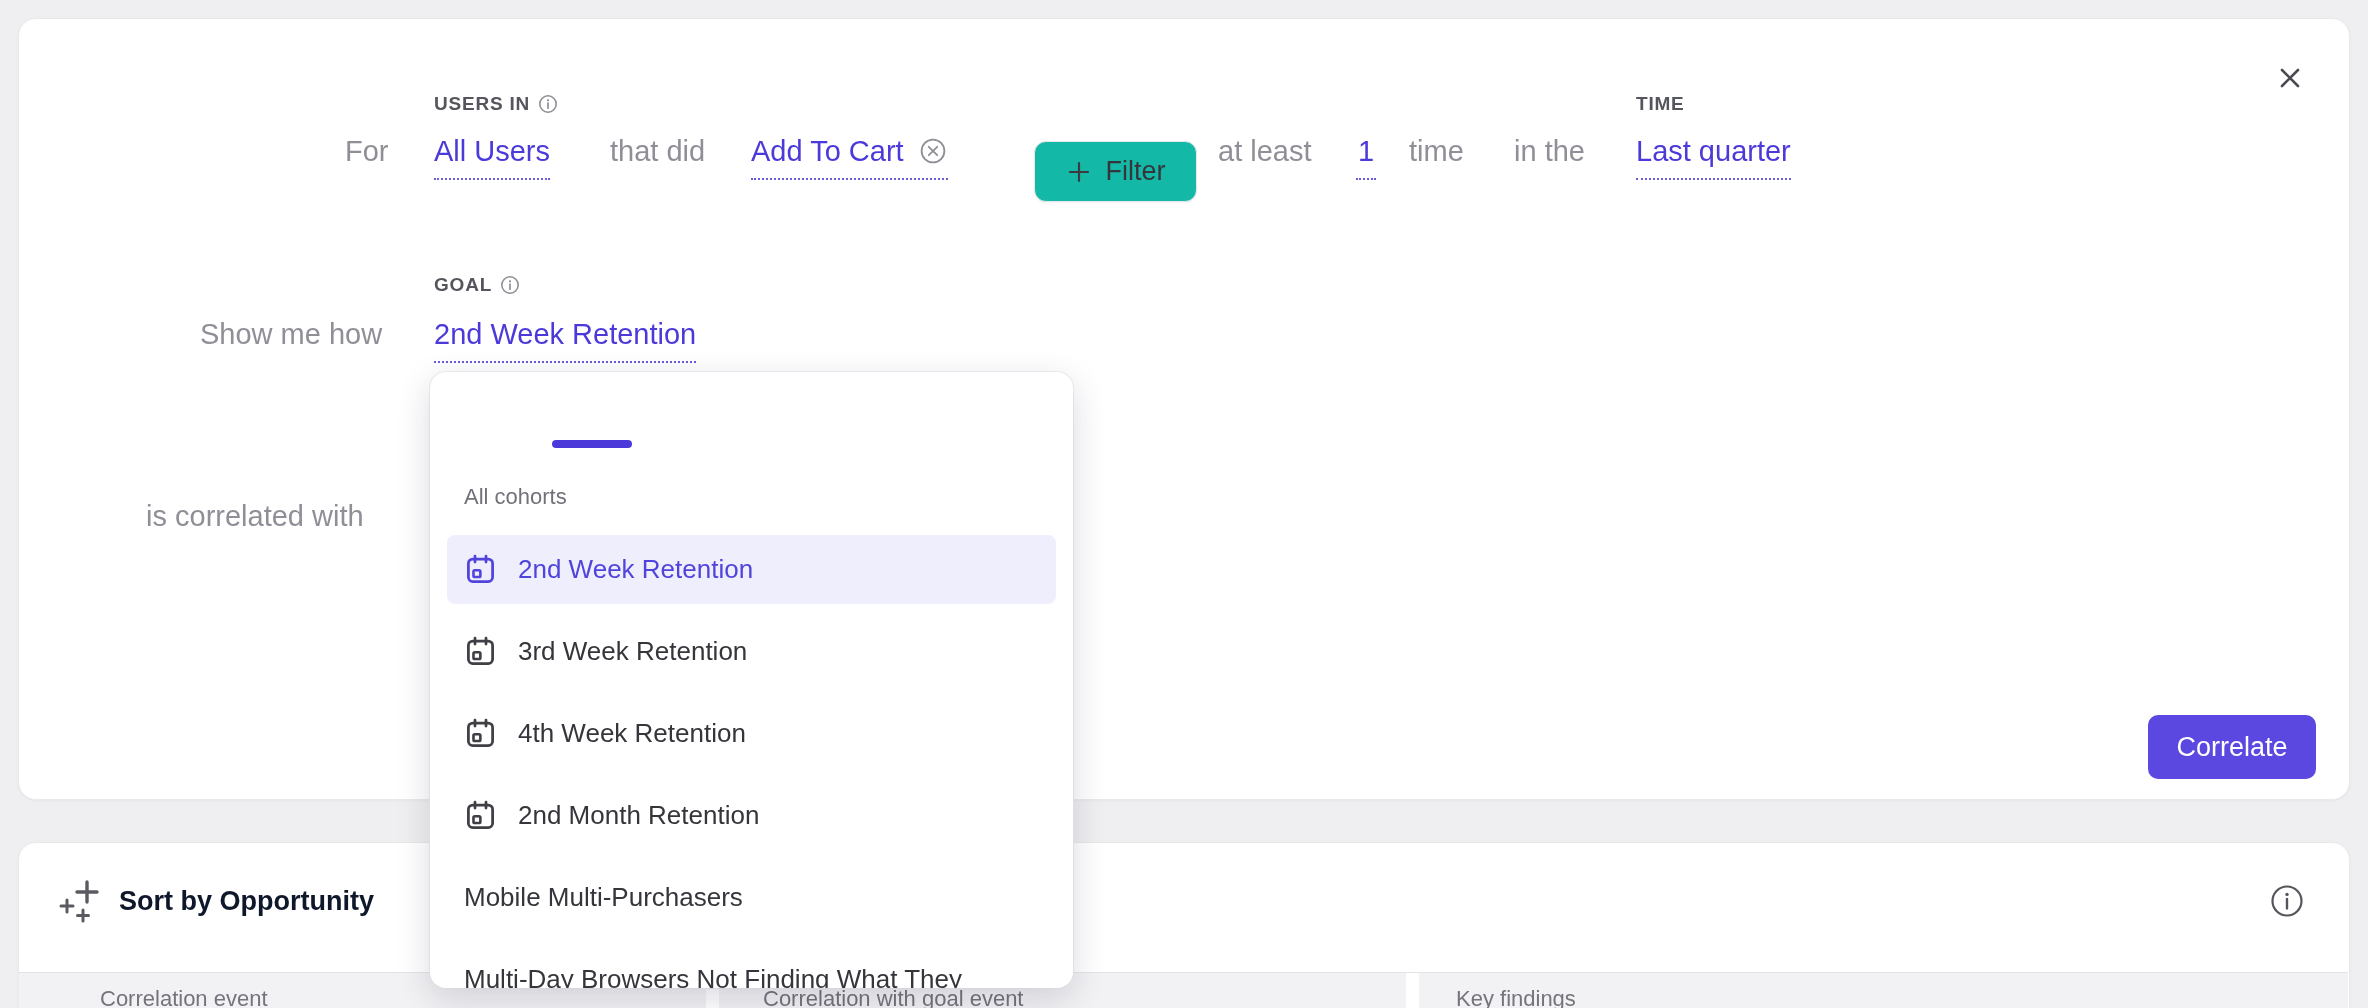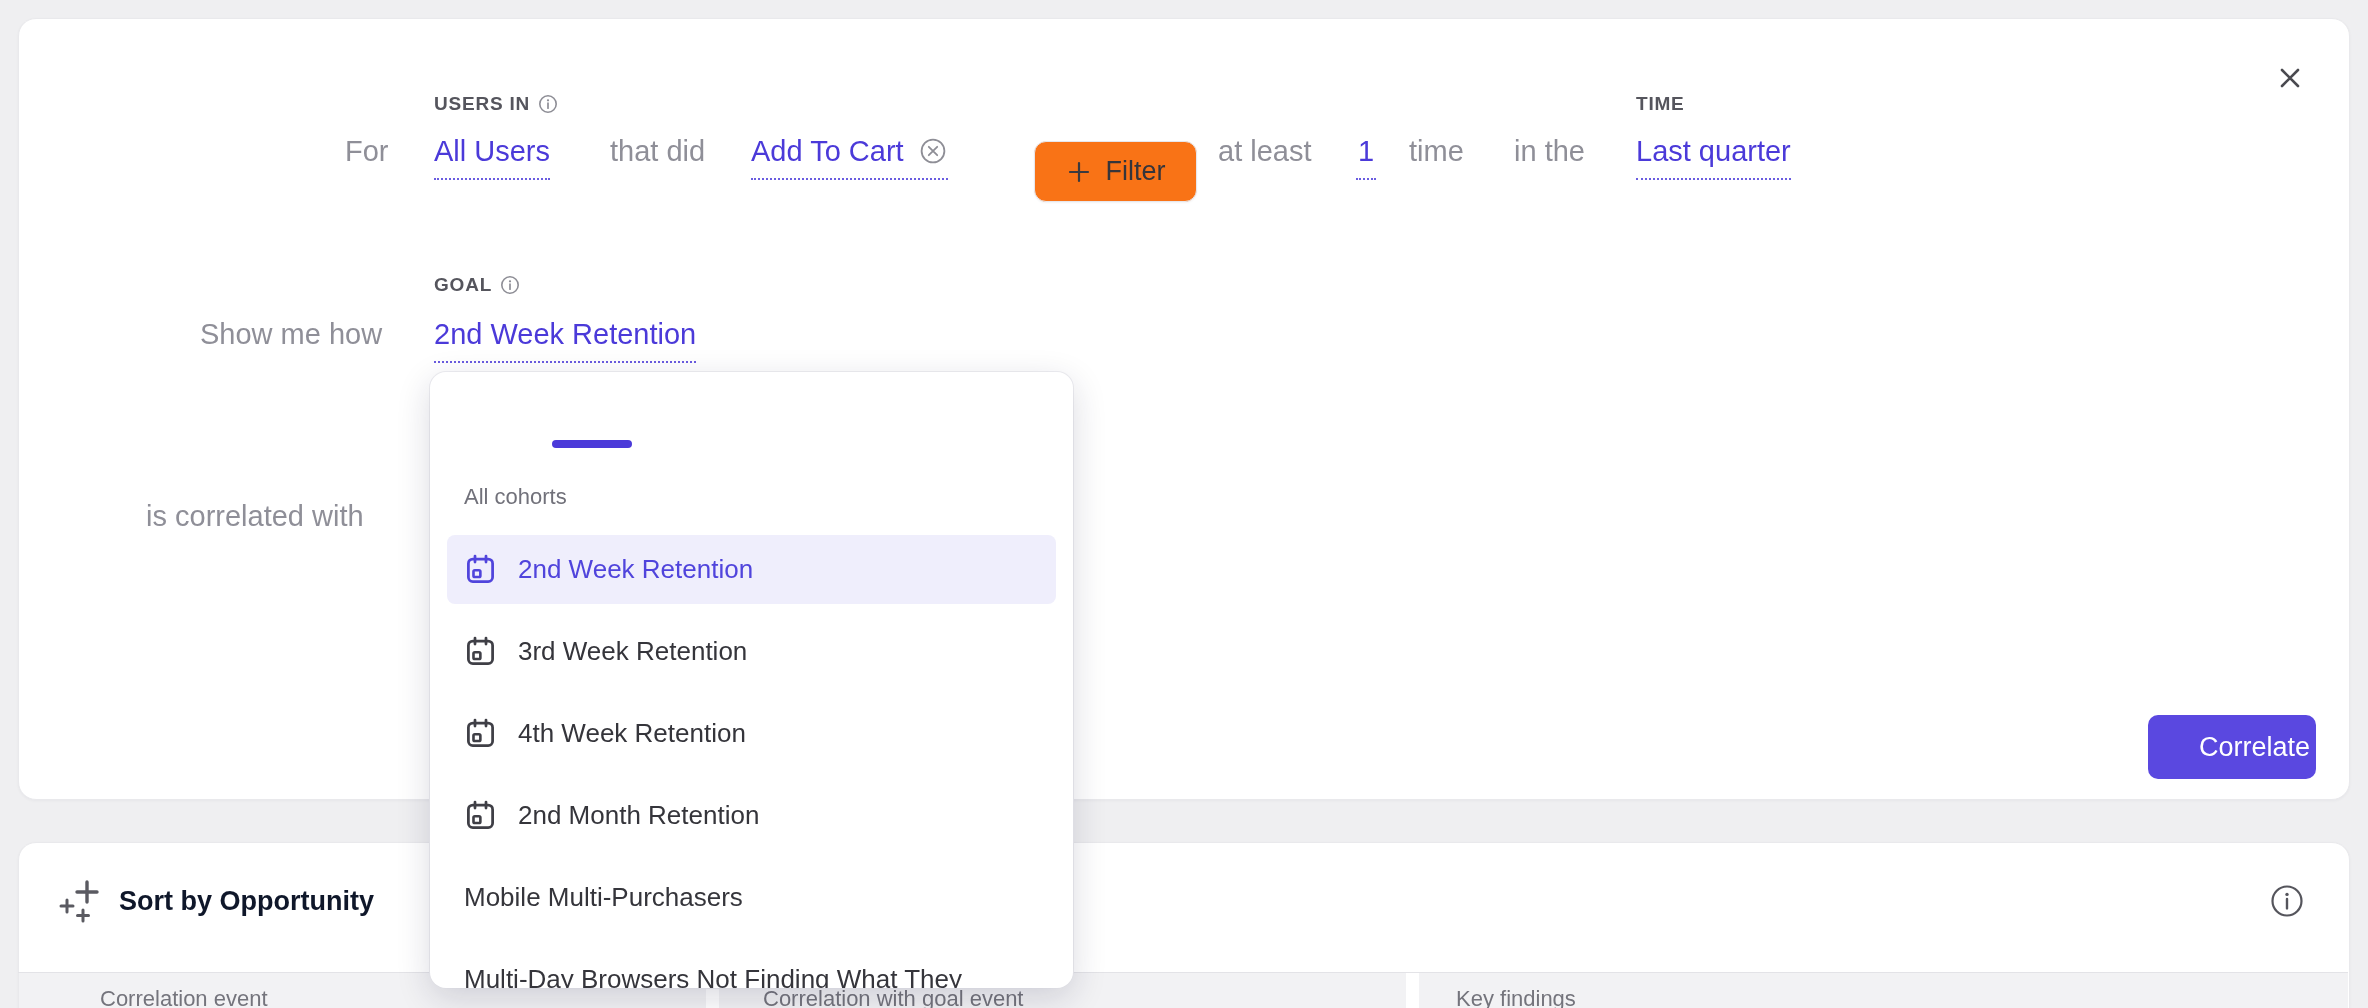--- a/index.html
+++ b/index.html
@@ -7,22 +7,22 @@
   .card{position:absolute;background:#fff;border:1px solid #e9e9ec;border-radius:18px;box-shadow:0 1px 3px rgba(20,20,40,.04);}
   #query-card{left:18px;top:18px;width:2330px;height:780px;}
   #results-card{left:18px;top:842px;width:2330px;height:220px;}
   .abs{position:absolute;}
   .q{font-size:29px;line-height:36px;white-space:nowrap;}
   .gray{color:#8f8f98;}
   .link{color:#4b3ad9;text-decoration:none;cursor:pointer;}
   .dotted{border-bottom:2.5px dotted #6a5ce0;padding-bottom:9px;}
   .field-label{font-size:19px;line-height:22px;font-weight:700;letter-spacing:.8px;color:#55555d;display:flex;align-items:center;gap:8px;white-space:nowrap;}
   .icbtn{background:none;border:none;padding:0;cursor:pointer;display:inline-flex;align-items:center;}
-  .filter-btn{position:absolute;left:1015px;top:122px;width:163px;height:61px;background:#f97316;border:1.5px solid #e7e7ec;border-radius:12px;box-shadow:0 1px 2px rgba(20,20,40,.05);display:flex;align-items:center;justify-content:center;gap:14px;cursor:pointer;font-size:27px;color:#35353b;}
-  .correlate-btn{position:absolute;left:2129px;top:696px;width:168px;height:64px;background:#5a48e0;color:#fff;border:none;border-radius:10px;font-size:27px;font-family:"Liberation Sans",sans-serif;cursor:pointer;text-align:right;}
+  .filter-btn{position:absolute;left:1015px;top:122px;width:163px;height:61px;background:#14b8a6;border:1.5px solid #e7e7ec;border-radius:12px;box-shadow:0 1px 2px rgba(20,20,40,.05);display:flex;align-items:center;justify-content:center;gap:14px;cursor:pointer;font-size:27px;color:#35353b;}
+  .correlate-btn{position:absolute;left:2129px;top:696px;width:168px;height:64px;background:#5a48e0;color:#fff;border:none;border-radius:10px;font-size:27px;font-family:"Liberation Sans",sans-serif;cursor:pointer;}
   
   #popover{position:absolute;left:430px;top:372px;width:643px;height:616px;background:#fff;border-radius:16px;box-shadow:0 10px 34px rgba(25,25,60,.16),0 0 0 1px #f0f0f3;overflow:hidden;z-index:5;}
   .tabs{position:absolute;left:0;top:0;width:100%;height:76px;display:flex;border-bottom:1px solid #ececef;}
   .tab{flex:1;display:flex;align-items:center;justify-content:center;font-size:25px;color:#8f8f98;cursor:pointer;}
   .tab.active{color:#4b3ad9;font-weight:500;}
   .tab-indicator{position:absolute;left:122px;top:68px;width:80px;height:8px;border-radius:4px;background:#4b3ad9;}
   .section-label{position:absolute;left:34px;top:112px;font-size:22px;line-height:26px;color:#71717a;}
   .row{position:absolute;left:17px;width:609px;height:69px;border-radius:8px;display:flex;align-items:center;padding-left:17px;box-sizing:border-box;cursor:pointer;font-size:26px;color:#35353b;white-space:nowrap;}
   .row.selected{background:#efeefc;color:#5044dc;font-weight:500;}
   .row .cal{width:33px;height:33px;margin-right:21px;flex:0 0 auto;}

